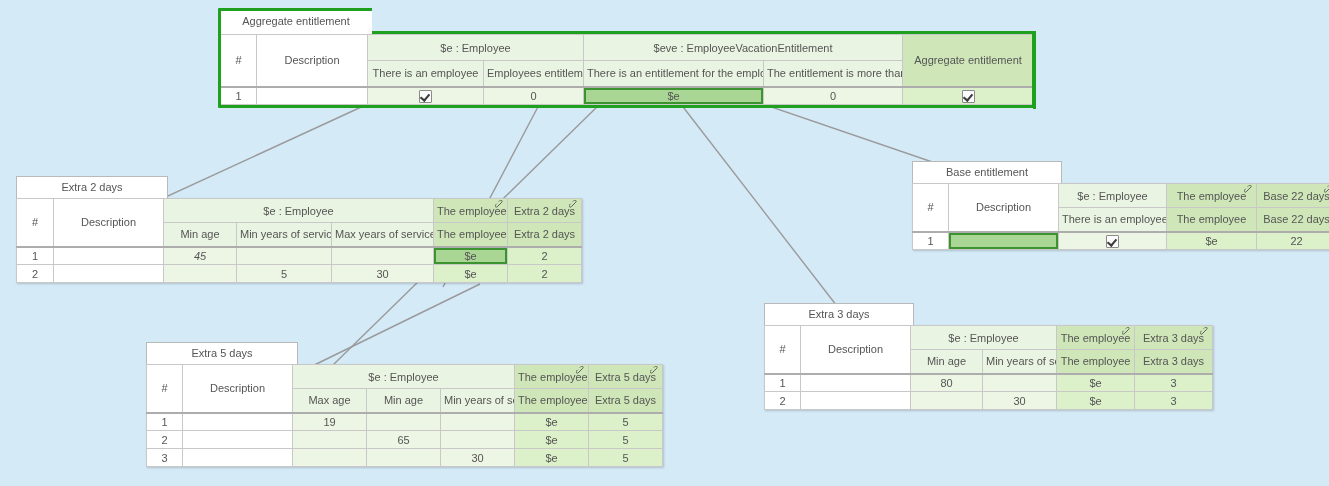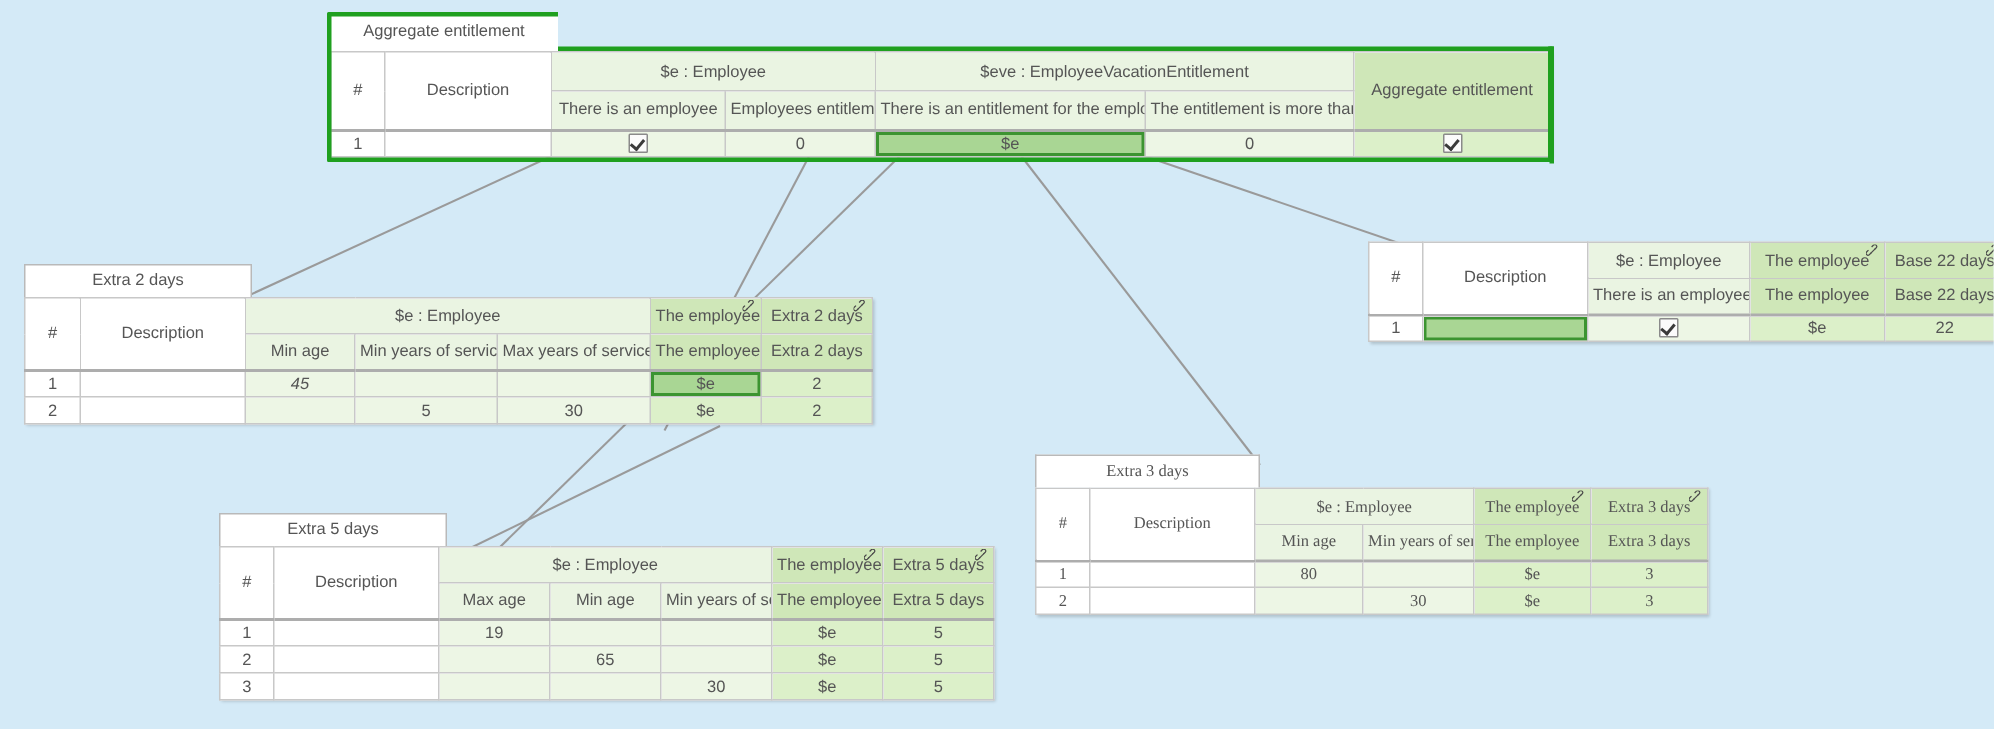--- a/index.html
+++ b/index.html
@@ -199,20 +199,21 @@
             <td class="d-in" style="height: 18px;"></td>
             <td class="d-in" style="height: 18px;">5</td>
             <td class="d-in" style="height: 18px;">30</td>
             <td class="d-out" style="height: 18px;">$e</td>
             <td class="d-out" style="height: 18px;">2</td>
           </tr>
         </tbody>
       </table>
     </div>
     <div class="dt" style="left: 912px; top: 161px;">
+      <div class="dt-title" style="width: 150px; height: 22px; line-height: 21px;">Base entitlement</div>
       <table class="dt-body" style="width: 424px;">
         <colgroup>
           <col style="width: 36px;">
           <col style="width: 110px;">
           <col style="width: 108px;">
           <col style="width: 90px;">
           <col style="width: 80px;">
         </colgroup>
         <tbody>
           <tr>
@@ -242,21 +243,21 @@
           <tr class="rowsep">
             <td class="d-idx" style="height: 18px;">1</td>
             <td class="d-desc sel" style="height: 18px;"></td>
             <td class="d-in" style="height: 18px;"><span class="chk"></span></td>
             <td class="d-out" style="height: 18px;">$e</td>
             <td class="d-out" style="height: 18px;">22</td>
           </tr>
         </tbody>
       </table>
     </div>
-    <div class="dt" style="left: 690px; top: 303px; font-family: Liberation Serif, serif;">
+    <div class="dt" style="left: 764px; top: 303px;">
       <div class="dt-title" style="width: 150px; height: 22px; line-height: 21px;">Extra 3 days</div>
       <table class="dt-body" style="width: 448px;">
         <colgroup>
           <col style="width: 36px;">
           <col style="width: 110px;">
           <col style="width: 72px;">
           <col style="width: 74px;">
           <col style="width: 78px;">
           <col style="width: 78px;">
         </colgroup>

